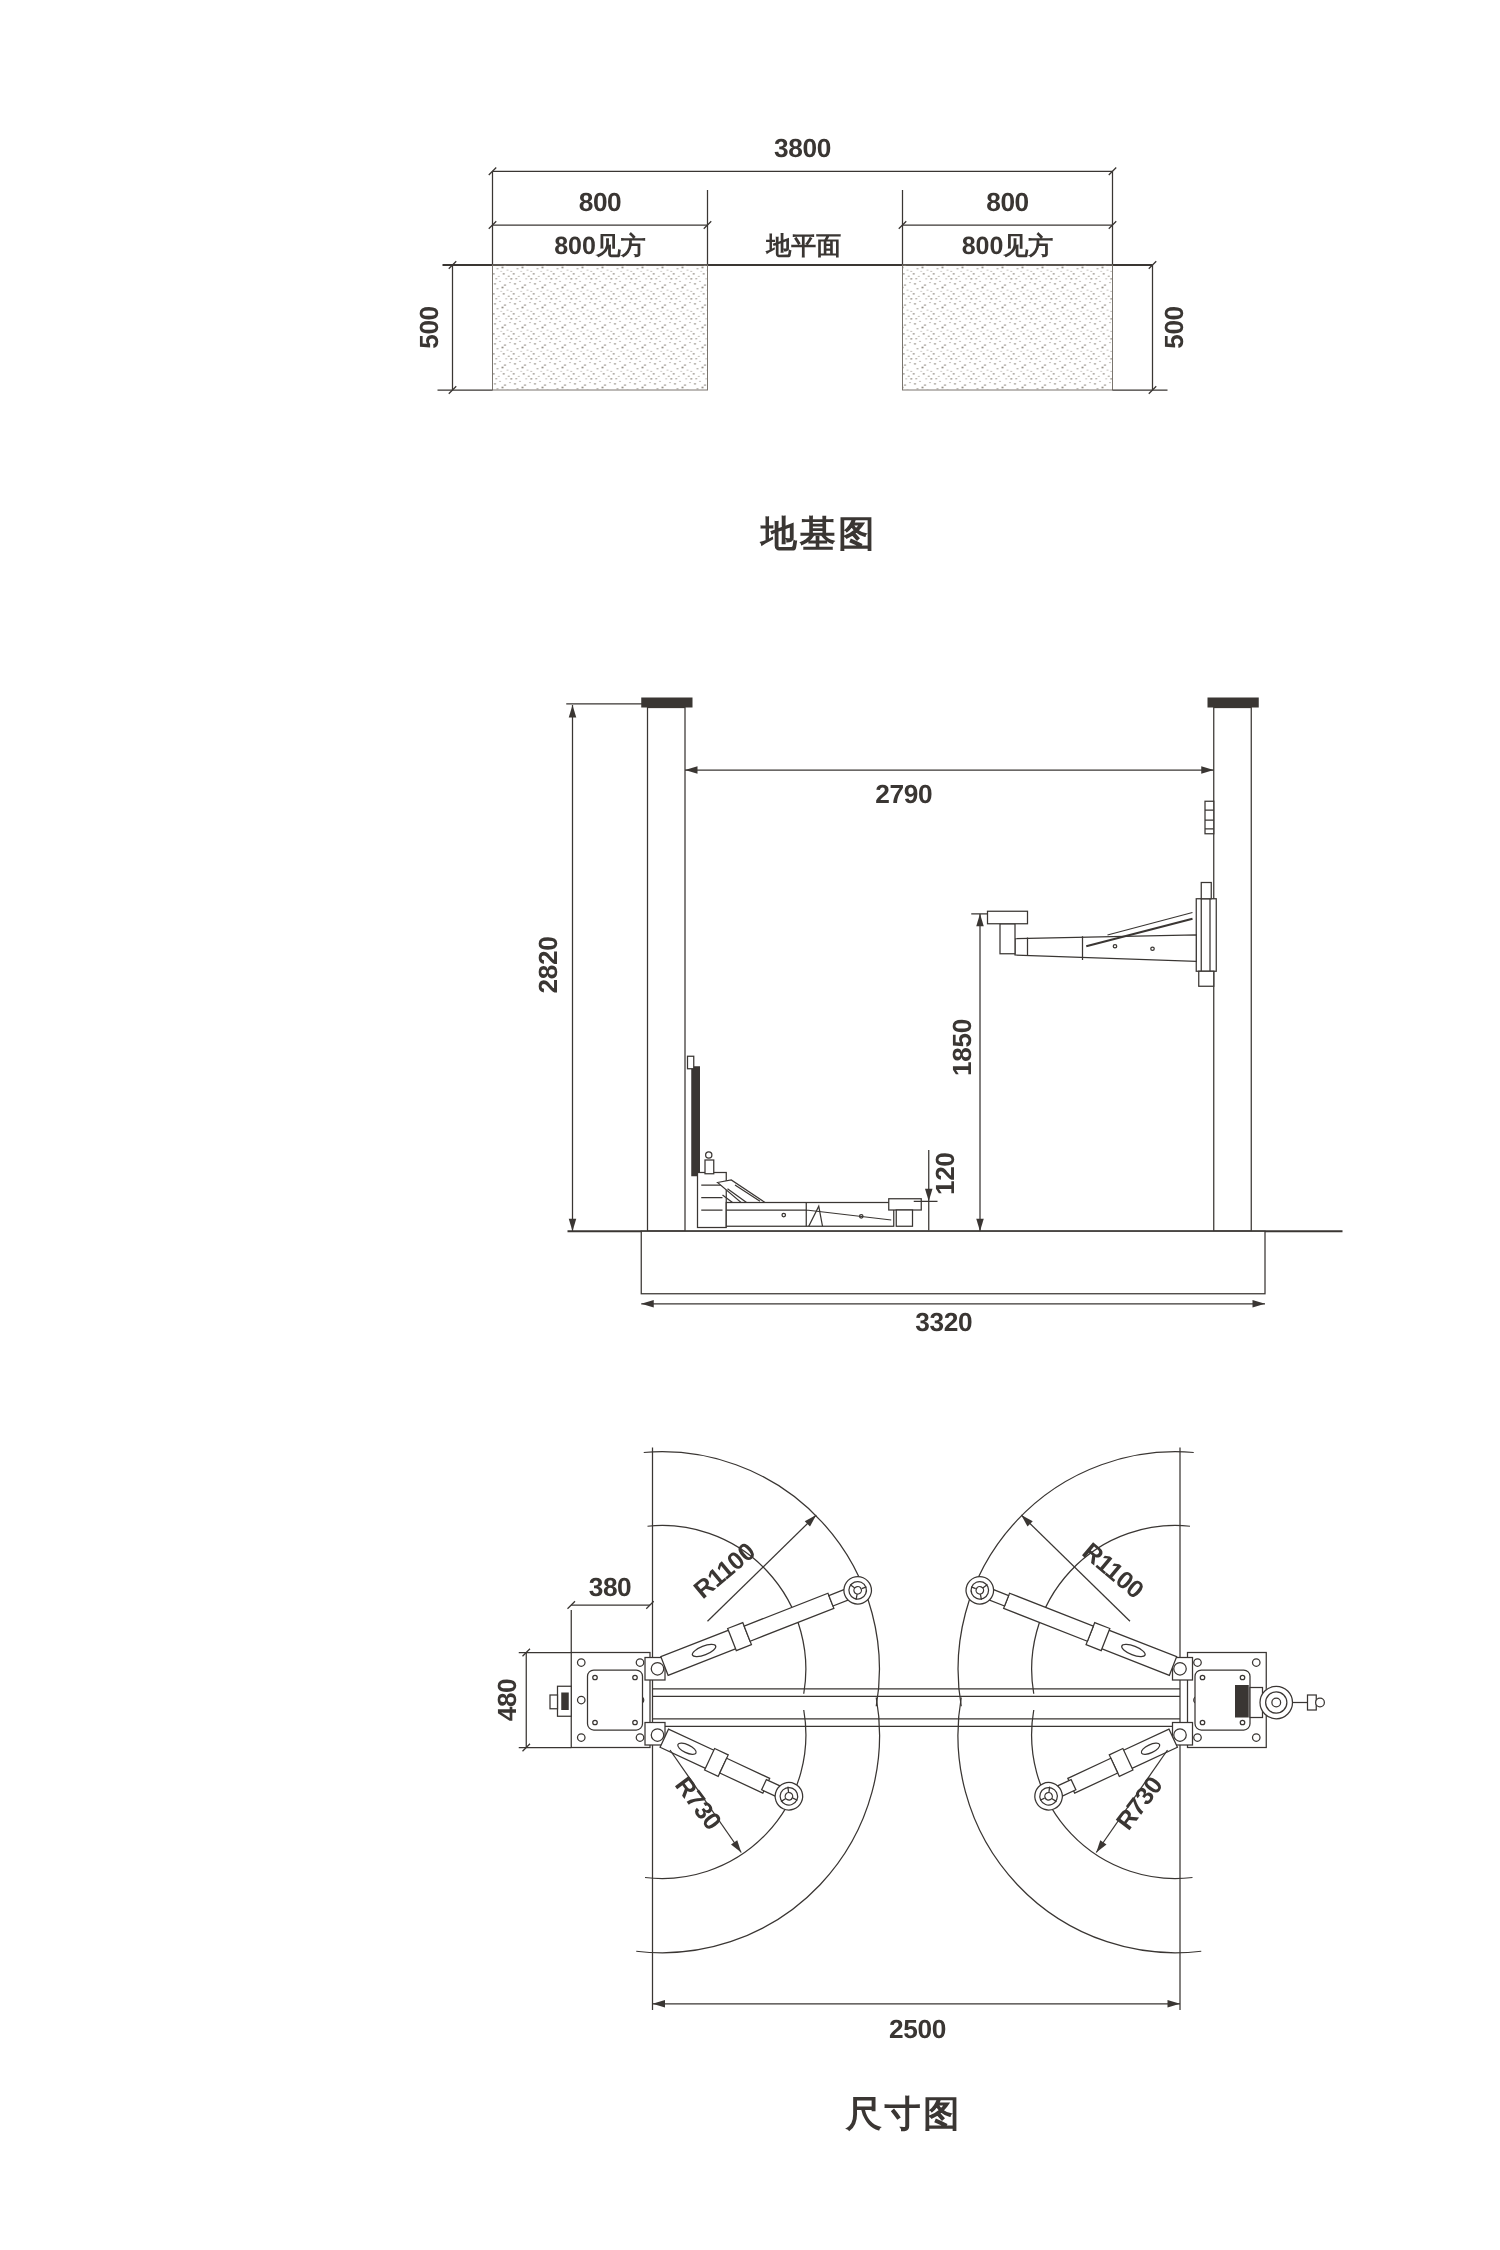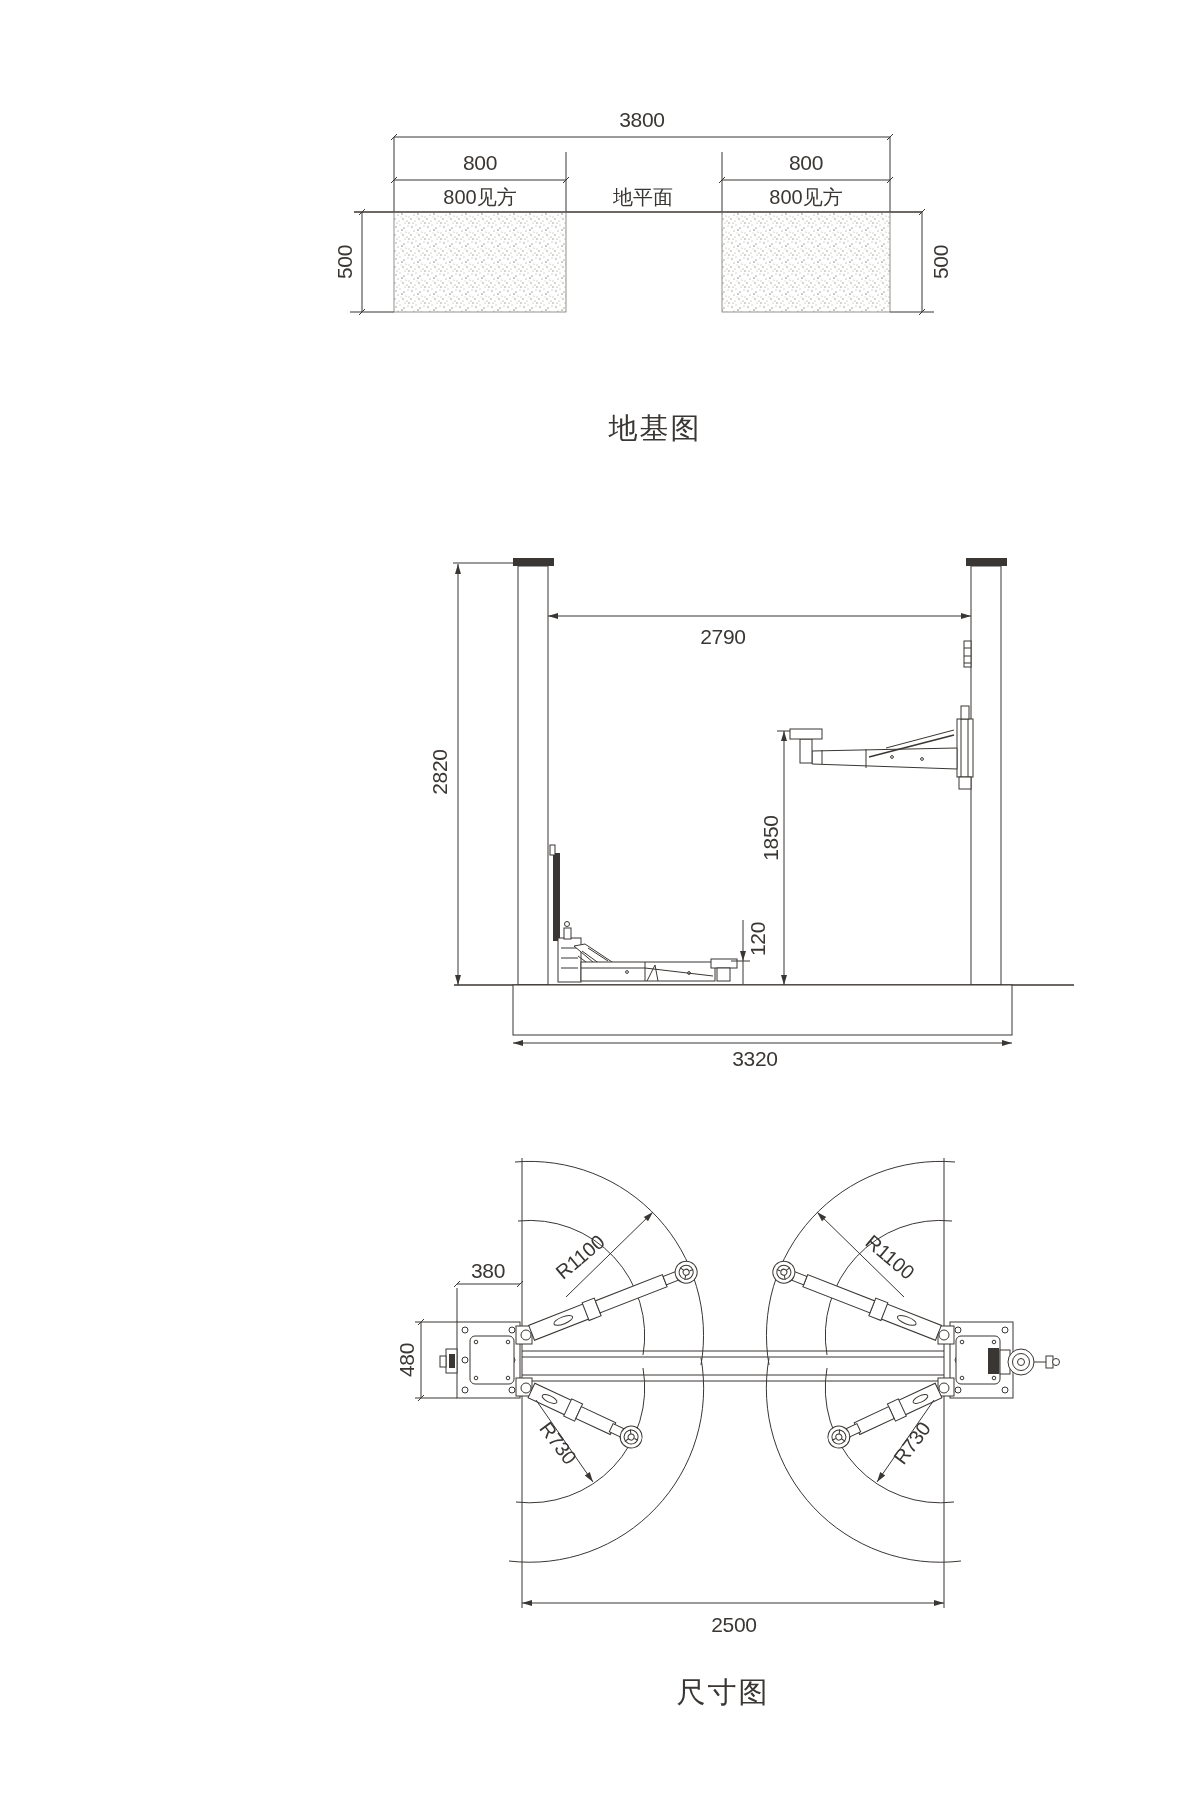--- a/index.html
+++ b/index.html
@@ -1,16 +1,16 @@
 <!DOCTYPE html>
 <html><head>
 <meta charset="utf-8">
 <style>
   html,body{margin:0;padding:0;background:#ffffff;}
-  #canvas{width:956px;height:1800px;background:#ffffff;position:relative;margin:0 auto;}
+  #canvas{width:956px;height:1800px;background:#ffffff;position:relative;margin:0 auto;font-weight:bold;}
   svg{display:block;}
   .ln{stroke:#3a3633;stroke-width:1;fill:none;}
   .ln15{stroke:#3a3633;stroke-width:1.6;fill:none;}
   .wfill{fill:#ffffff;stroke:#3a3633;stroke-width:1;}
   .dark{fill:#3a3633;stroke:none;}
   .txt{fill:#3a3633;font-family:"Liberation Sans",sans-serif;font-size:21px;letter-spacing:-0.3px;}
   .txtcn{fill:#3a3633;font-family:"Liberation Sans",sans-serif;font-size:20px;}
   .rlab{fill:#3a3633;font-family:"Liberation Sans",sans-serif;font-size:20px;letter-spacing:-0.3px;}
   .viewtitle{fill:#3a3633;font-family:"Liberation Sans",sans-serif;font-size:29px;letter-spacing:2px;}
 </style>

